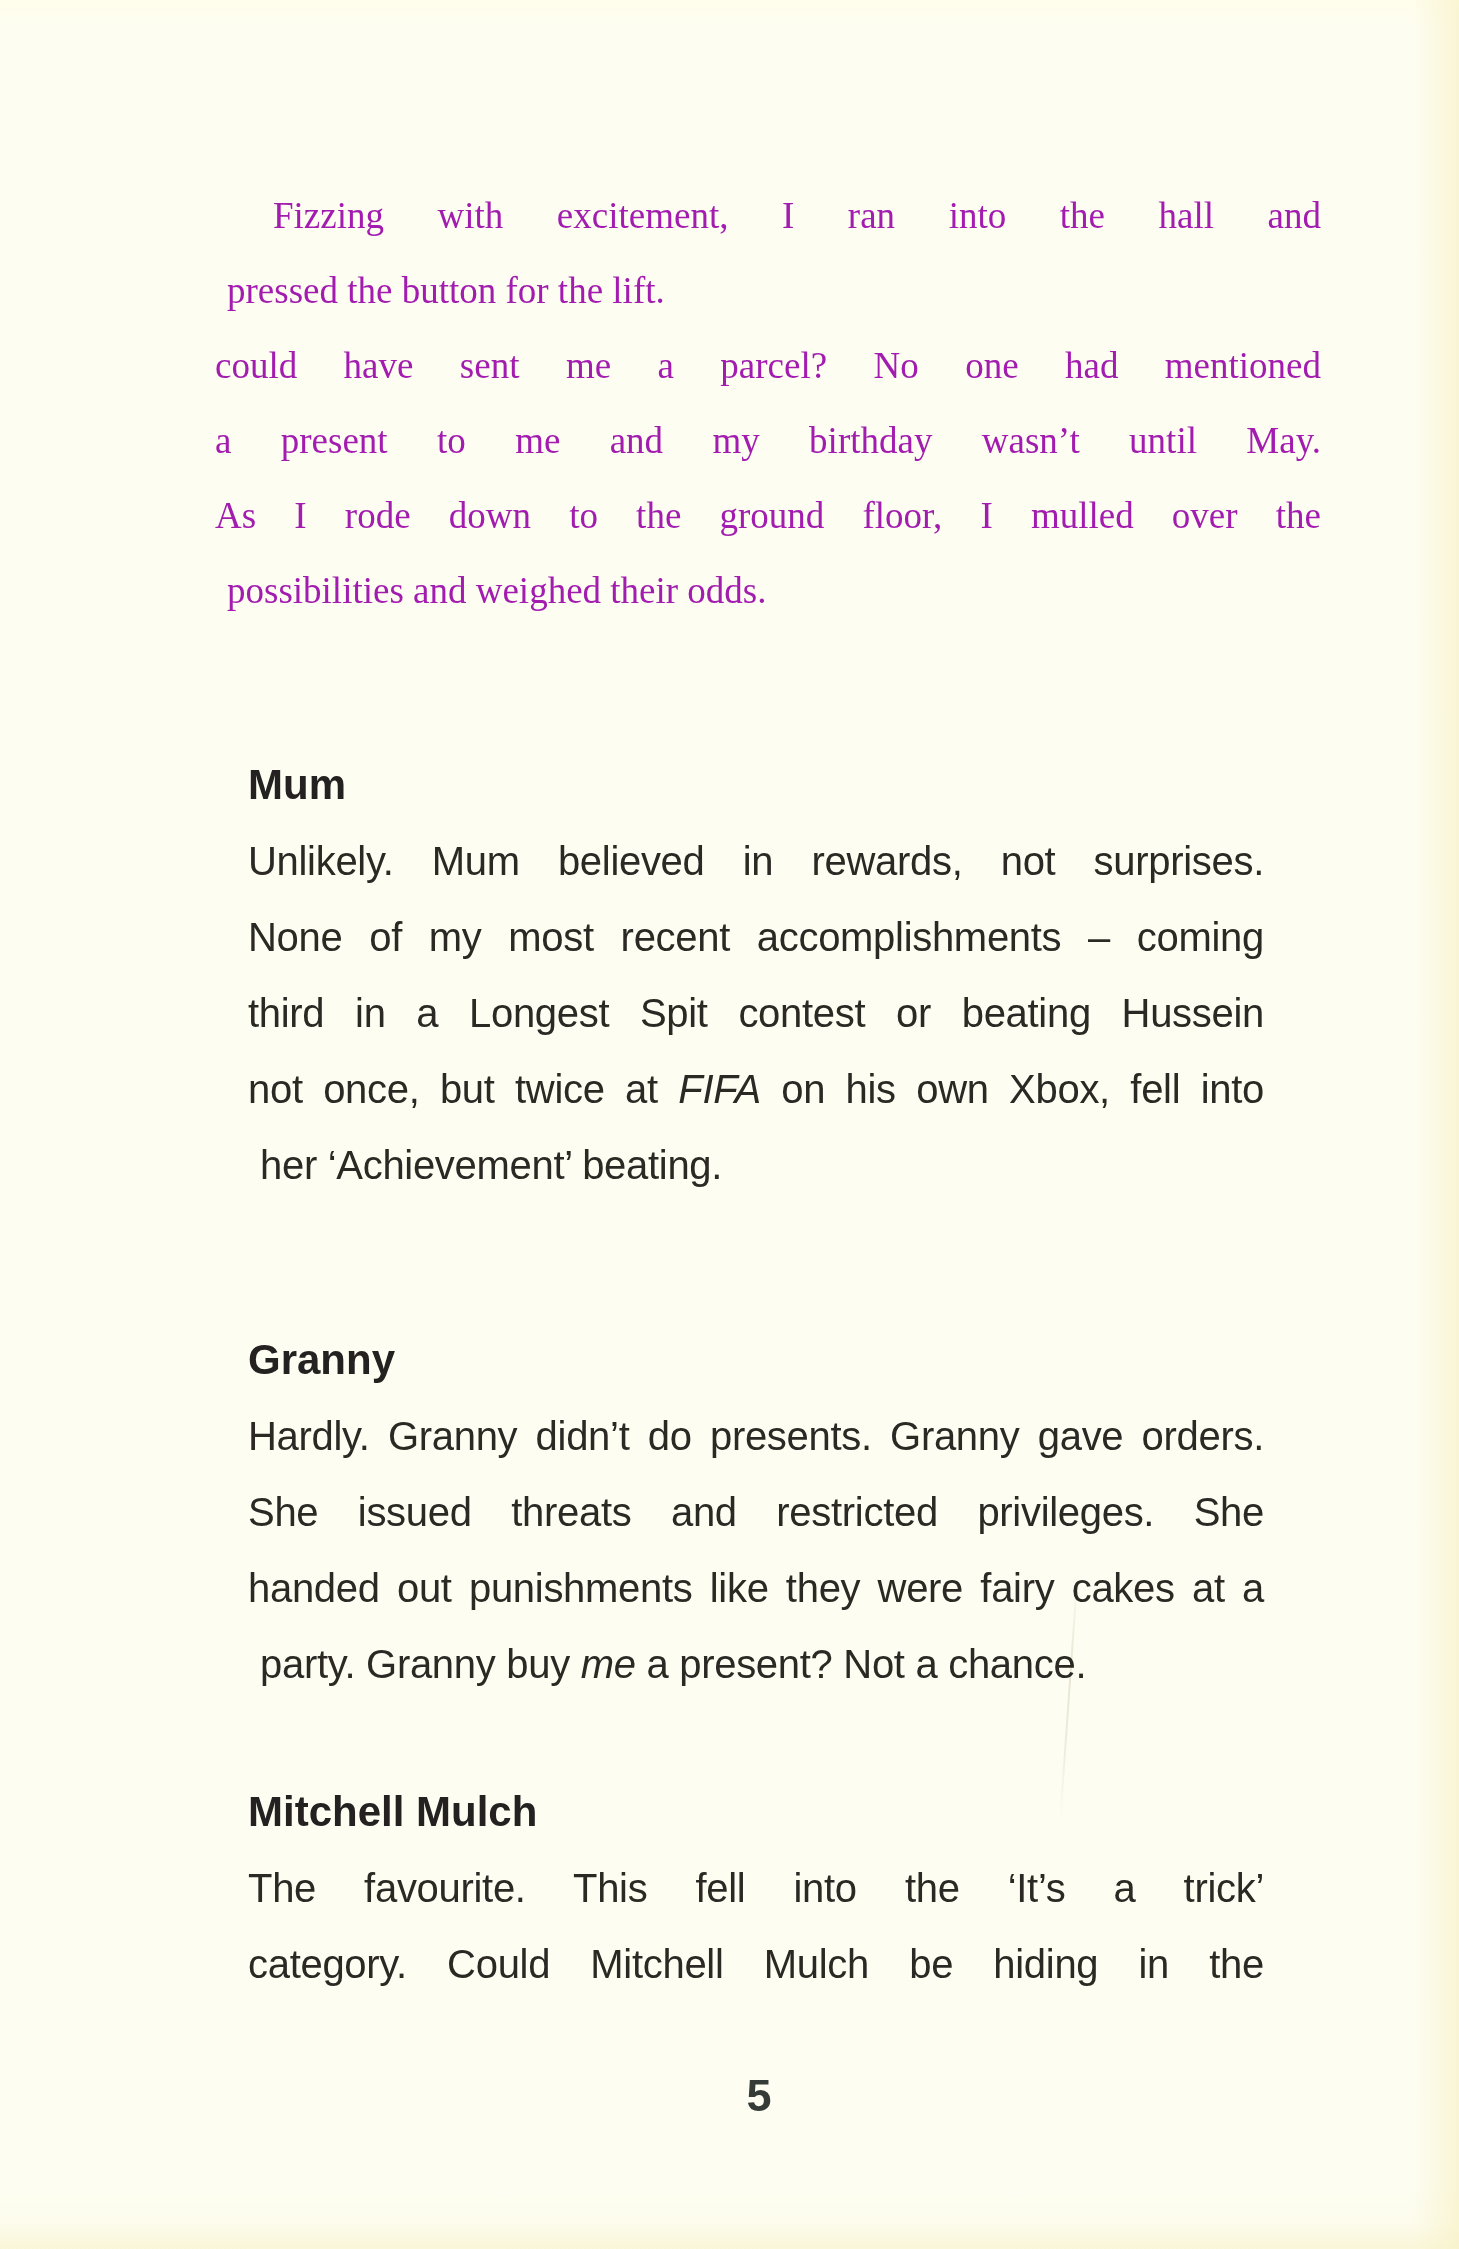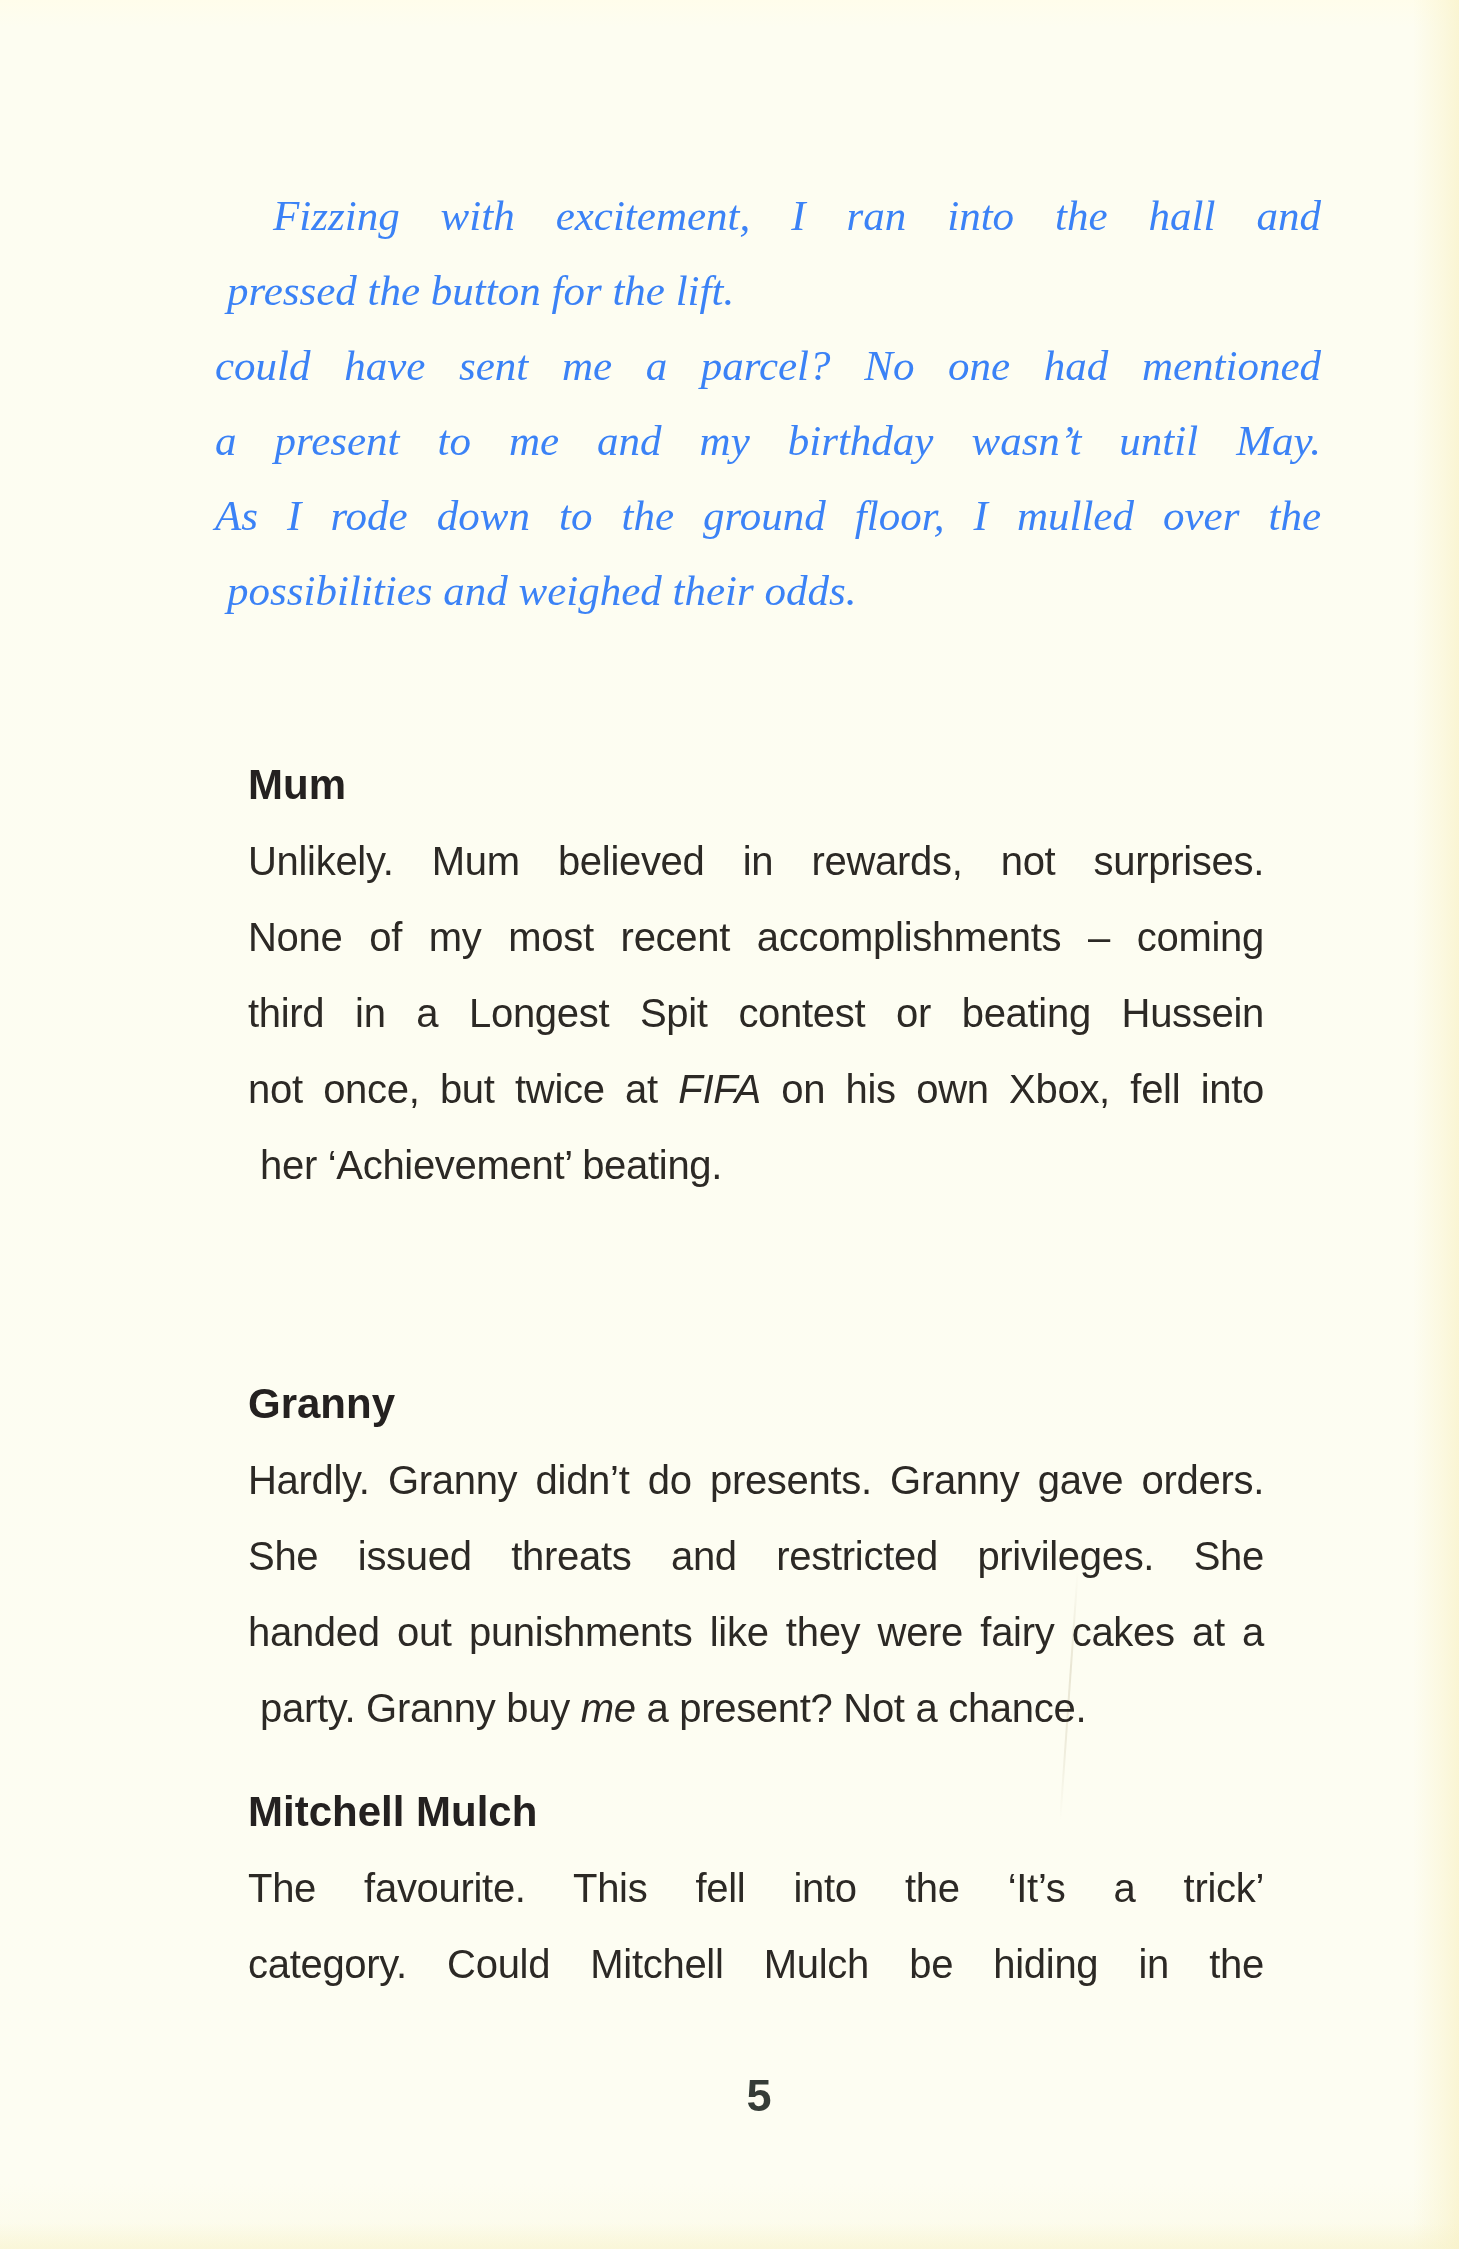--- a/index.html
+++ b/index.html
@@ -32,37 +32,36 @@
     background: linear-gradient(180deg, rgba(190,180,150,0) 0%, rgba(185,175,140,0.30) 40%, rgba(185,175,140,0.22) 70%, rgba(190,180,150,0) 100%);
     transform: rotate(4deg);
     pointer-events: none;
   }
 
   .narrative {
     position: absolute;
     left: 215px; top: 178px;
     width: 1106px;
     font-family: "Liberation Serif", serif;
-    font-size: 43px;
+    font-size: 37px;
     line-height: 75px;
-    color: #3b82f6;
-    font-style: italic;
+    color: #a21caf;
   }
   .section {
     position: absolute;
     left: 248px;
     width: 1016px;
     font-family: "Liberation Sans", sans-serif;
     font-size: 40px;
     line-height: 76px;
     color: #2c2925;
     letter-spacing: -0.3px;
   }
   .section-mum     { top: 747px; }
-  .section-granny  { top: 1366px; }
+  .section-granny  { top: 1322px; }
   .section-mitchell{ top: 1774px; }
 
   .sec-header {
     font-weight: 700;
     font-size: 42px;
     color: #242120;
     text-align: left;
     letter-spacing: 0;
   }
   .jline { text-align: justify; text-align-last: justify; }

